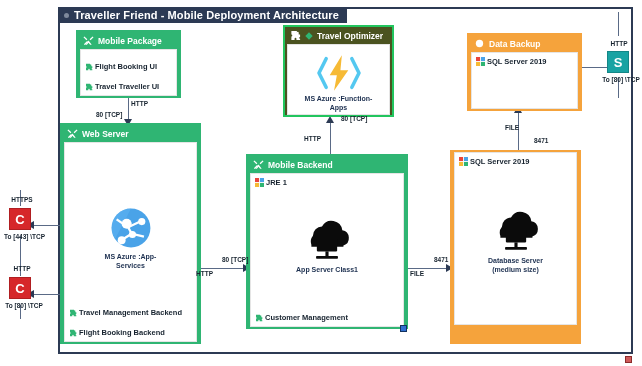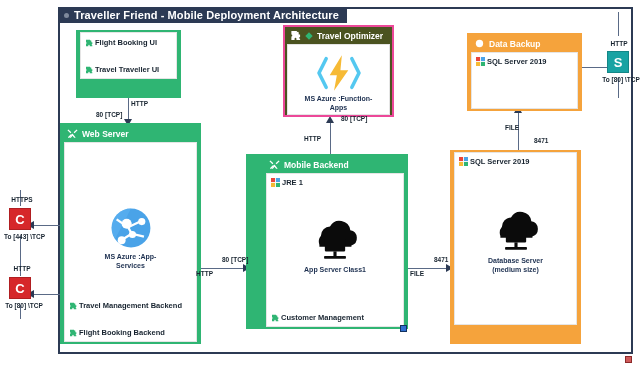--- a/index.html
+++ b/index.html
@@ -13,25 +13,25 @@
   .title-dot{width:5px;height:5px;border-radius:50%;background:#7f8a9c;margin-right:5px;flex:none;}
 
   
   .node{position:absolute;box-sizing:border-box;background:#ffffff;z-index:4;}
   .node .hdr{height:17px;display:flex;align-items:center;gap:4px;padding:0 5px;color:#ffffff;font-size:8.5px;font-weight:bold;white-space:nowrap;}
   .node .body{position:relative;background:#ffffff;box-sizing:border-box;height:calc(100% - 17px);margin:0 2px 2px 2px;border:1px solid rgba(0,0,0,.10);}
   .node.green{border:2px solid #2fb573;background:#2fb573;}
   .node.green .hdr{background:#2fb573;}
   .node.orange{border:2px solid #f5a33c;background:#f5a33c;}
   .node.orange .hdr{background:#f5a33c;}
-  .node.olive{border:2px solid #ec4899;background:#4b5320;}
+  .node.olive{border:2px solid #22c55e;background:#4b5320;}
   .node.olive .hdr{background:#4b5320;}
 
   
-  .artifacts{position:absolute;left:4px;bottom:4px;display:flex;flex-direction:column;gap:18px;}
+  .artifacts{position:absolute;left:4px;bottom:4px;display:flex;flex-direction:column;gap:11px;}
   .artifact{display:flex;align-items:center;gap:2px;font-size:7.5px;font-weight:bold;color:#17232f;white-space:nowrap;line-height:9px;}
   .top-list{position:absolute;left:4px;top:4px;display:flex;flex-direction:column;gap:2px;}
 
   
   .figure{position:absolute;left:0;right:0;display:flex;flex-direction:column;align-items:center;gap:2px;}
   .figcap{font-size:7px;font-weight:bold;color:#1d3050;text-align:center;line-height:8.5px;white-space:pre-line;}
 
   
   .ln{position:absolute;background:#5a6a86;z-index:2;}
   .lnv{width:1.4px;}
@@ -101,20 +101,30 @@
   <div class="arr arr-l" style="left:27px;top:220.5px;"></div>
   <div class="ln lnv" style="left:20px;top:190px;height:16px;"></div>
   <div class="ln lnv" style="left:20px;top:236px;height:30px;"></div>
 
   <div class="ln lnh" style="left:32px;top:294px;width:30px;"></div>
   <div class="arr arr-l" style="left:27px;top:289.5px;"></div>
   <div class="ln lnv" style="left:20px;top:262px;height:14px;"></div>
   <div class="ln lnv" style="left:20px;top:305px;height:14px;"></div>
 
   <div class="node green" style="left:76px;top:30px;width:105px;height:68px;">
+    <div class="hdr">
+      <span>
+        <svg width="11" height="11" viewBox="0 0 24 24" fill="#ffffff">
+          <path d="M3 3l6.5 6.5-2 2L1 5zM21 3l-6.5 6.5 2 2L23 5z"></path>
+          <path d="M5 21l7-9 7 9-3.5 0L12 17l-3.5 4z"></path>
+          <path d="M2 20l7-7 2 2-7 7z"></path>
+        </svg>
+      </span>
+      <span>Mobile Package</span>
+    </div>
     <div class="body">
       <div class="artifacts">
         <div class="artifact">
           <span>
             <svg width="8" height="8" viewBox="0 0 24 24" fill="#2fb573">
               <path d="M10 2h5v4a2 2 0 1 1 4 0v4h3v5a2 2 0 1 0 0 4v3h-8v-3a2 2 0 1 0-4 0v3H3v-8a2 2 0 1 0 0-4V2z"></path>
             </svg>
           </span>
           <span>Flight Booking UI</span>
         </div>
@@ -204,21 +214,21 @@
             <path d="M50 8 L60 28 L50 48" stroke="#54c8f0" stroke-width="5" fill="none" stroke-linecap="round" stroke-linejoin="round"></path>
             <path d="M36 3 L19 31 L29 31 L25 53 L45 24 L34 24 z" fill="#f6ba35"></path>
           </svg>
         </span>
         <span class="figcap">MS Azure :Function-
 Apps</span>
       </div>
     </div>
   </div>
 
-  <div class="node green" style="left:246px;top:154px;width:162px;height:175px;padding-left:16px;">
+  <div class="node green" style="left:246px;top:154px;width:162px;height:175px;">
     <div class="hdr">
       <span>
         <svg width="11" height="11" viewBox="0 0 24 24" fill="#ffffff">
           <path d="M3 3l6.5 6.5-2 2L1 5zM21 3l-6.5 6.5 2 2L23 5z"></path>
           <path d="M5 21l7-9 7 9-3.5 0L12 17l-3.5 4z"></path>
           <path d="M2 20l7-7 2 2-7 7z"></path>
         </svg>
       </span>
       <span>Mobile Backend</span>
     </div>

